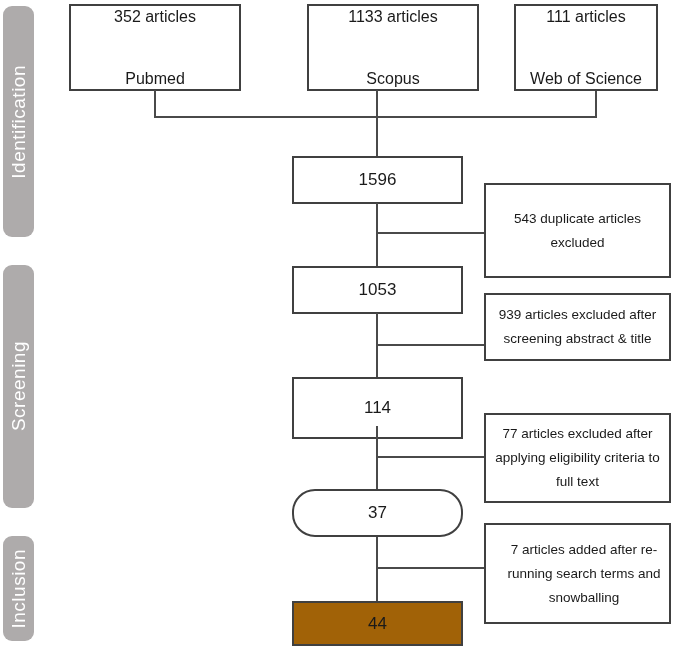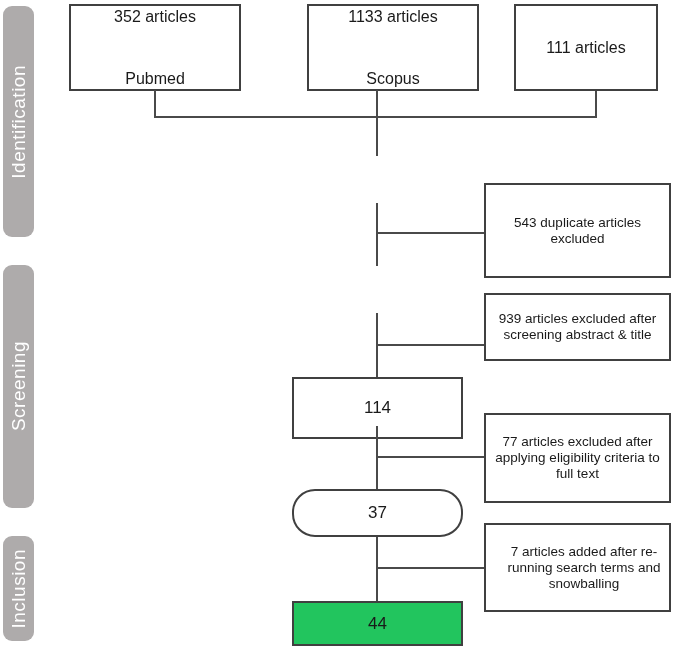--- a/index.html
+++ b/index.html
@@ -41,22 +41,22 @@
     box-sizing: border-box;
     display: flex;
     flex-direction: column;
     align-items: center;
     justify-content: center;
     text-align: center;
     gap: 40px;
   }
   .source-box { width: 172px; height: 87px; top: 4px; font-size: 16px; line-height: 22px; }
   .flow-box   { left: 292px; width: 171px; height: 48px; font-size: 17px; }
-  .flow-box.highlight { background: #22c55e; }
-  .side-box   { left: 484px; width: 187px; font-size: 13.5px; line-height: 16px; padding: 4px 8px; }
+  .flow-box.highlight { background: #a16207; }
+  .side-box   { left: 484px; width: 187px; font-size: 13.5px; line-height: 24px; padding: 4px 8px; }
 
   
   .vline, .hline { position: absolute; background: #4a4a4a; }
   .vline { width: 2px; }
   .hline { height: 2px; }
 </style>
 </head>
 <body>
 
 <div id="canvas">
@@ -74,27 +74,34 @@
   <div class="box source-box" style="left:69px;">
     <span>352 articles</span>
     <span>Pubmed</span>
   </div>
   <div class="box source-box" style="left:291px;margin-left:16px;">
     <span>1133 articles</span>
     <span>Scopus</span>
   </div>
   <div class="box source-box" style="left:514px; width:144px;">
     <span>111 articles</span>
+    <span>Web of Science</span>
   </div>
 
   <div class="vline" style="left:154px; top:90px;  height:28px;"></div>
   <div class="vline" style="left:595px; top:91px;  height:27px;"></div>
   <div class="hline" style="left:154px; top:116px; width:443px;"></div>
   <div class="vline" style="left:376px; top:90px;  height:66px;"></div>
 
+  <div class="box flow-box" style="top:156px;">
+    <span>1596</span>
+  </div>
+  <div class="box flow-box" style="top:266px;">
+    <span>1053</span>
+  </div>
   <div class="box flow-box" style="top:377px; height:62px;">
     <span>114</span>
   </div>
   <div class="box flow-box" style="top:489px;border-radius:23px;">
     <span>37</span>
   </div>
   <div class="box flow-box highlight" style="top:601px; height:45px;">
     <span>44</span>
   </div>
 
@@ -110,17 +117,17 @@
 
   <div class="box side-box" style="top:183px; height:95px;">
     <span>543 duplicate articles excluded</span>
   </div>
   <div class="box side-box" style="top:293px; height:68px;">
     <span>939 articles excluded after screening abstract &amp; title</span>
   </div>
   <div class="box side-box" style="top:413px; height:90px;">
     <span>77 articles excluded after applying eligibility criteria to full text</span>
   </div>
-  <div class="box side-box" style="top:523px; height:89px;padding-left:21px;">
+  <div class="box side-box" style="top:523px; height:101px;padding-left:21px;">
     <span>7 articles added after re-running search terms and snowballing</span>
   </div>
 
 </div>
 
 </body></html>

